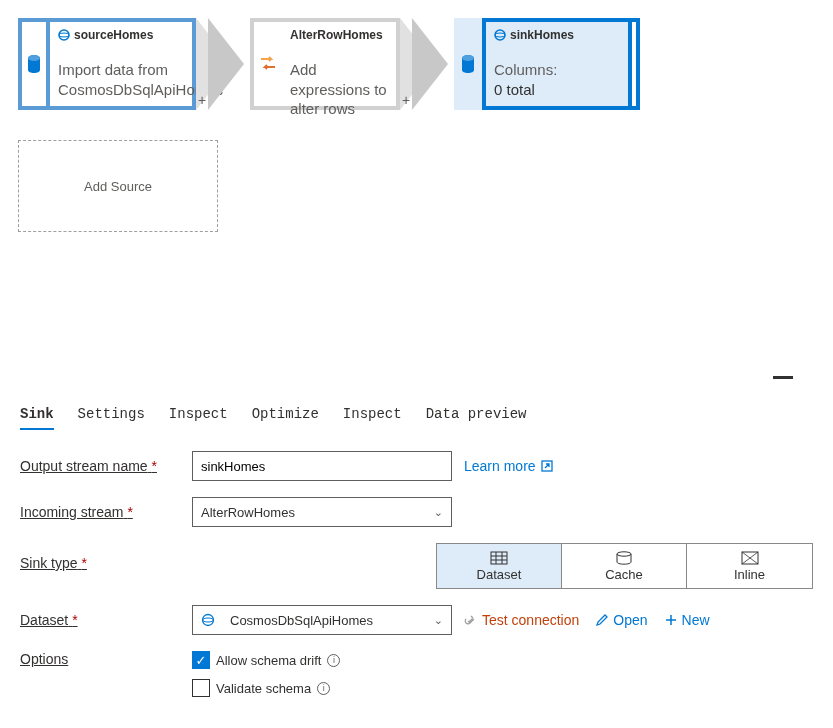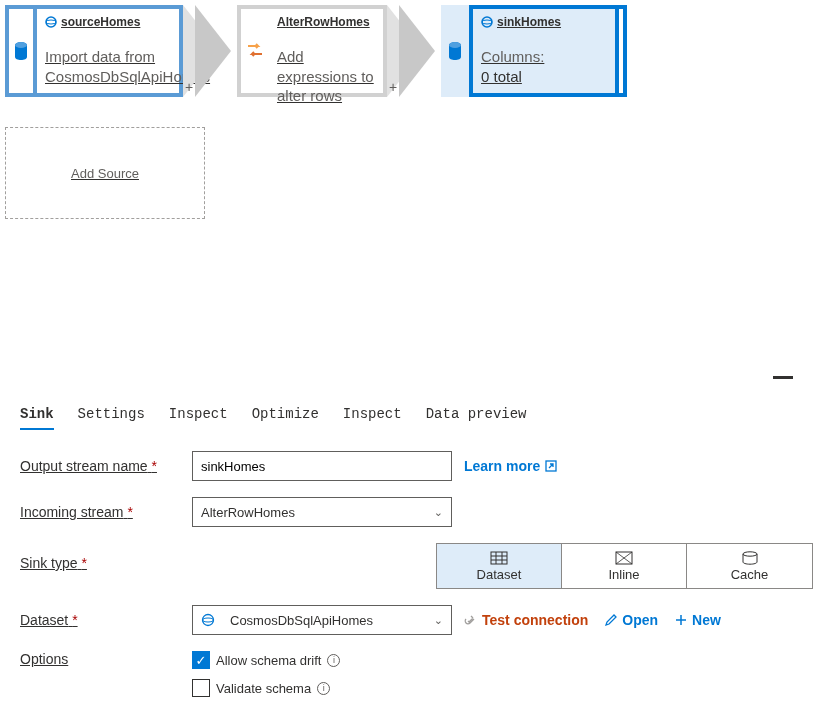--- a/index.html
+++ b/index.html
@@ -1,19 +1,19 @@
 <!DOCTYPE html>
 <html><head>
 <meta charset="utf-8">
 <style>
 * { box-sizing: border-box; margin: 0; padding: 0; font-family: "Segoe UI", -apple-system, sans-serif; }
 body { background: #fff; font-size: 13px; color: #323130; width: 833px; }
 
 
-.canvas { position: relative; height: 380px; padding: 5px; text-decoration: underline; }
+.canvas { position: relative; height: 380px; padding: 18px; }
 .flow-row { display: flex; align-items: stretch; gap: 0; }
 .flow-node { position: relative; width: 150px; height: 92px; background: #fff; border: 4px solid #5b9bd5; border-right: 4px solid #5b9bd5; padding: 6px 8px 6px 8px; font-size: 11px; }
 .flow-node.transform { border-color: #d1d1d1; }
 .flow-node.selected { background: #deecf9; border-color: #0078d4; }
 .flow-node .title { font-weight: 600; font-size: 12px; display: flex; align-items: center; gap: 4px; }
 .flow-node .desc { margin-top: 18px; color: #605e5c; font-size: 15px; line-height: 1.3; }
 .flow-icon-db { width: 28px; height: 92px; display:flex; align-items:center; justify-content:center; border:4px solid #5b9bd5; border-right:none;}
 .flow-icon-db.sink { border-color:#0078d4; border-left:none; border-right:4px solid #0078d4; }
 .flow-icon-db svg { width:16px; height:20px; }
 .connector { width: 54px; height: 92px; display:flex; align-items:center; justify-content:center; position:relative; }
@@ -41,21 +41,21 @@
 .select.with-icon { gap:15px; justify-content:flex-start; }
 .select .spacer { flex:1; }
 .chev { font-size:11px; color:#605e5c; }
 
 .seg-group { display:flex; border:1px solid #8a8886; }
 .seg { width:125px; height:44px; display:flex; flex-direction:column; align-items:center; justify-content:center; gap:2px; font-size:13px; border-right:1px solid #8a8886; }
 .seg:last-child { border-right:none; }
 .seg.active { background:#deecf9; }
 .seg svg { width:18px; height:14px; }
 
-.link-row { display:flex; align-items:center; gap:16px; margin-left:12px;font-weight:bold; }
+.link-row { display:flex; align-items:center; gap:16px; margin-left:12px; }
 .link { color:#0078d4; font-size:14px; display:flex; align-items:center; gap:4px; cursor:pointer; }
 .link.disabled { color:#c2410c; }
 .link svg { width:14px; height:14px; }
 
 .check-row { display:flex; align-items:center; gap:6px; margin-bottom:10px; }
 .check { width:18px; height:18px; border:1px solid #323130; display:flex; align-items:center; justify-content:center; }
 .check.checked { background:#0078d4; border-color:#0078d4; color:#fff; font-size:13px; }
 .info-icon { width:13px; height:13px; border:1px solid #605e5c; border-radius:50%; display:inline-flex; align-items:center; justify-content:center; font-size:9px; color:#605e5c; }
 .opts-col { display:flex; flex-direction:column; }
 
@@ -196,31 +196,31 @@
             <rect x="1" y="1" width="16" height="12" fill="none" stroke="#323130"></rect>
             <line x1="1" y1="5" x2="17" y2="5" stroke="#323130"></line>
             <line x1="1" y1="9" x2="17" y2="9" stroke="#323130"></line>
             <line x1="6" y1="1" x2="6" y2="13" stroke="#323130"></line>
             <line x1="12" y1="1" x2="12" y2="13" stroke="#323130"></line>
           </svg>
         <span>Dataset</span>
       </div>
       <div class="seg">
         <svg viewBox="0 0 18 14">
+            <ellipse cx="9" cy="3" rx="7" ry="2.2" fill="none" stroke="#323130"></ellipse>
+            <path d="M2 3v8c0 1.2 3.1 2.2 7 2.2s7-1 7-2.2V3" fill="none" stroke="#323130"></path>
+          </svg>
+        <span>Cache</span>
+      </div>
+      <div class="seg">
+        <svg viewBox="0 0 18 14">
             <rect x="1" y="1" width="16" height="12" fill="none" stroke="#323130"></rect>
             <path d="M1 1l16 12M17 1L1 13" stroke="#323130" stroke-width="0.8"></path>
           </svg>
         <span>Inline</span>
-      </div>
-      <div class="seg">
-        <svg viewBox="0 0 18 14">
-            <ellipse cx="9" cy="3" rx="7" ry="2.2" fill="none" stroke="#323130"></ellipse>
-            <path d="M2 3v8c0 1.2 3.1 2.2 7 2.2s7-1 7-2.2V3" fill="none" stroke="#323130"></path>
-          </svg>
-        <span>Cache</span>
       </div>
     </div>
   </div>
 
   <div class="form-row">
     <div class="label"><span>Dataset</span> <span class="req">*</span></div>
     <div class="select-wrap">
       <div class="select with-icon">
         <span class="ds-icon">
             <svg viewBox="0 0 14 14">

